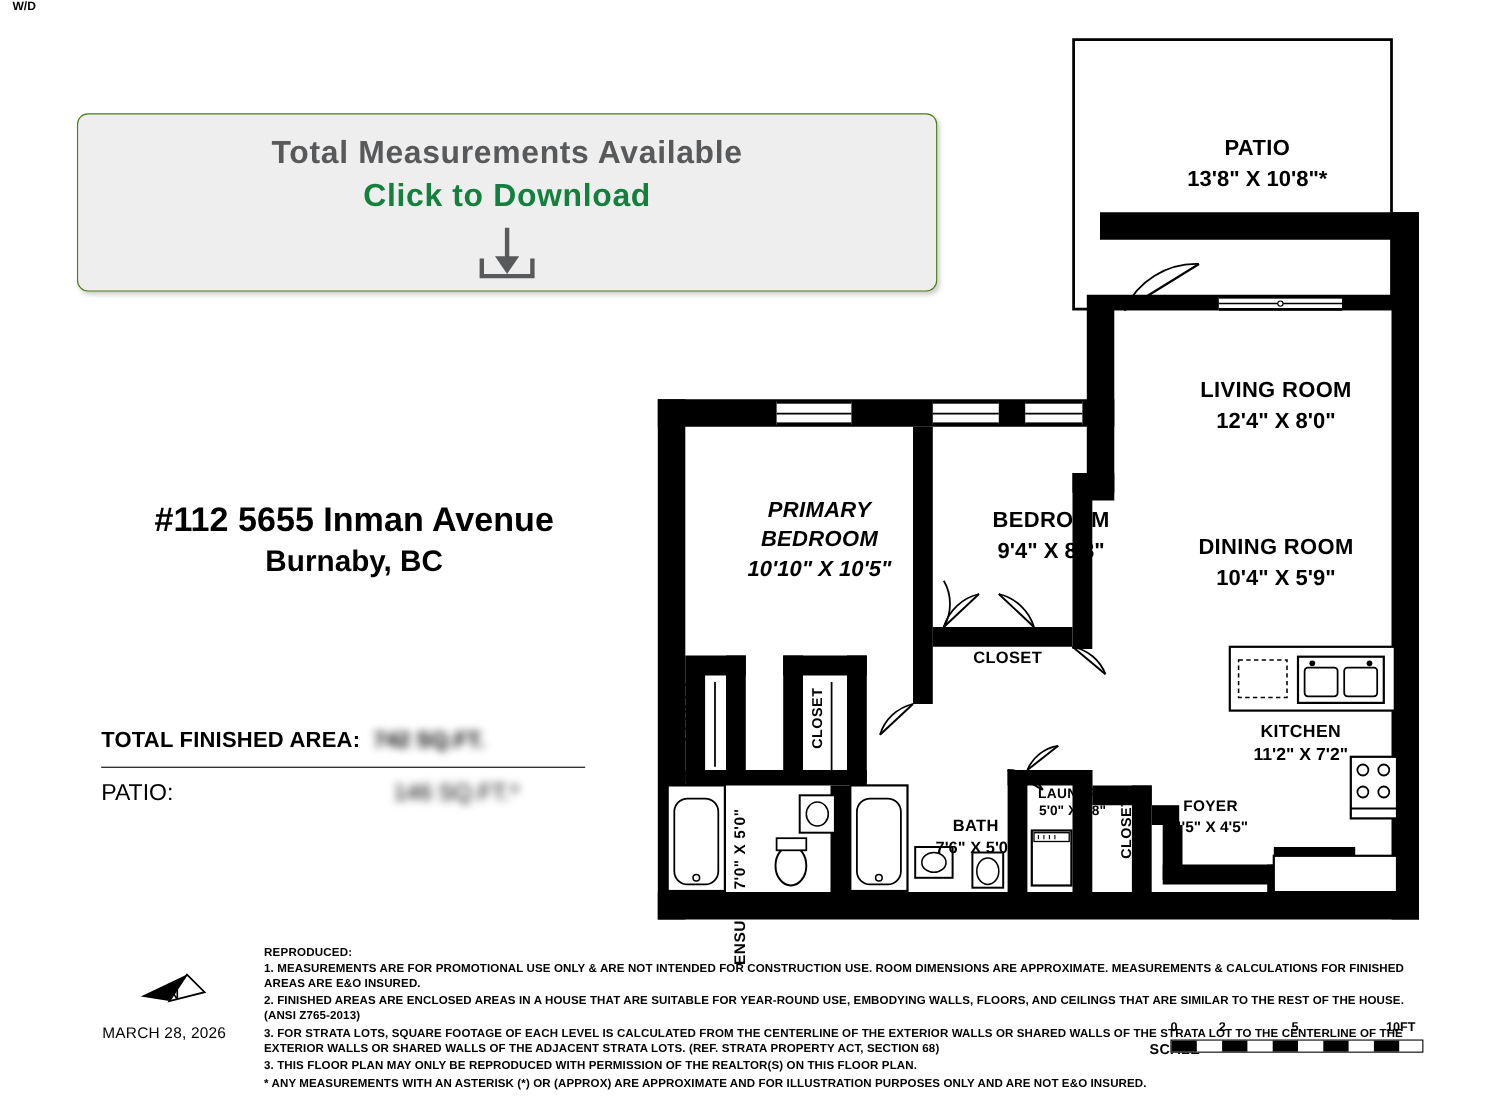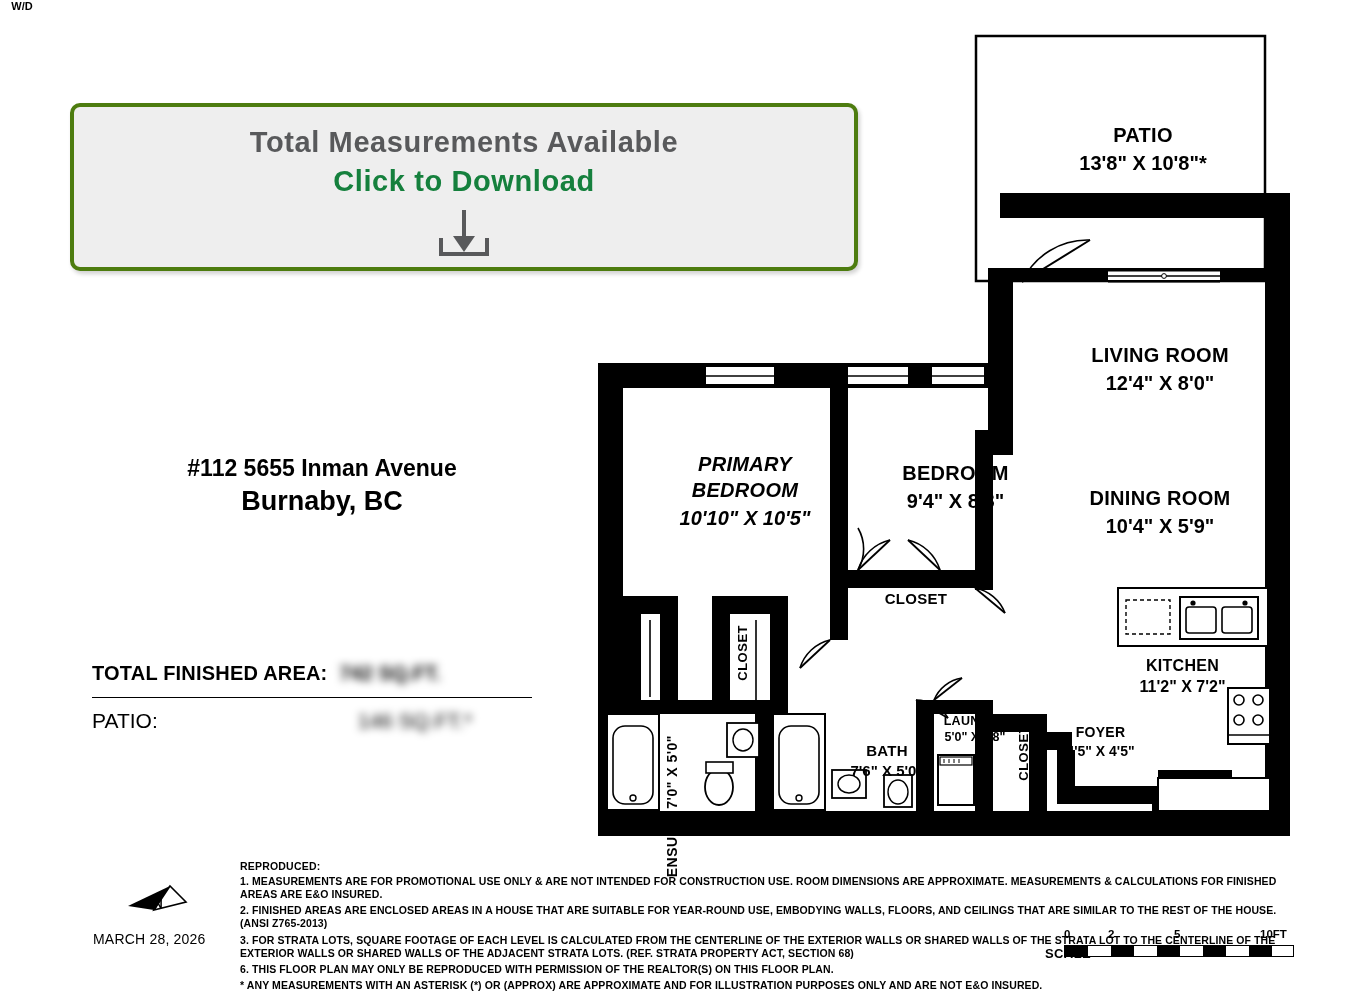--- a/index.html
+++ b/index.html
@@ -14,42 +14,42 @@
     font-family: "Liberation Sans", sans-serif;
     color: #000000;
     overflow: hidden;
   }
   .abs { position: absolute; }
 
   
   #download-banner {
     left: 70px; top: 103px; width: 780px; height: 160px;
     background: #eeeeee;
-    border: 4px solid #4d7c0f;
+    border: 1px solid #4d7c0f;
     border-radius: 10px;
     box-shadow: 2px 3px 4px rgba(0,0,0,0.18);
     display: flex;
     flex-direction: column;
     align-items: center;
     justify-content: flex-start;
     cursor: pointer;
   }
   #download-banner .line1 {
     font-size: 29px; font-weight: bold; color: #58595b;
     letter-spacing: 0.6px; margin-top: 19px;
   }
   #download-banner .line2 {
     font-size: 29px; font-weight: bold; color: #15803d;
     letter-spacing: 0.6px; margin-top: 6px;
   }
   #download-banner .dl-icon { margin-top: 10px; }
 
   
   #address-block { left: 92px; top: 455px; width: 460px; text-align: center; }
-  #address-block .addr1 { font-size: 23px; font-weight: bold; letter-spacing: 0px; }
+  #address-block .addr1 { font-size: 31px; font-weight: bold; letter-spacing: 0px; }
   #address-block .addr2 { font-size: 27px; font-weight: bold; margin-top: 4px; }
 
   
   #area-summary { left: 92px; top: 662px; width: 460px; }
   #area-summary .total-row {
     display: flex; align-items: baseline; font-size: 20px; font-weight: bold;
   }
   #area-summary .total-label { letter-spacing: 0.2px; }
   #area-summary .total-value {
     margin-left: 12px;
@@ -401,21 +401,21 @@
   <polygon points="46,6 30,30 62,22" fill="#ffffff" stroke="#000000" stroke-width="1.6"></polygon>
   <text x="30" y="28" font-family="Liberation Sans, sans-serif" font-size="12" font-weight="bold" fill="#000000">N</text>
 </svg>
 <div class="abs" id="plan-date">MARCH 28, 2026</div>
 
 <div class="abs" id="disclaimers">
   <div class="dtitle">REPRODUCED:</div>
   <div class="dline">1. MEASUREMENTS ARE FOR PROMOTIONAL USE ONLY &amp; ARE NOT INTENDED FOR CONSTRUCTION USE. ROOM DIMENSIONS ARE APPROXIMATE. MEASUREMENTS &amp; CALCULATIONS FOR FINISHED AREAS ARE E&amp;O INSURED.</div>
   <div class="dline">2. FINISHED AREAS ARE ENCLOSED AREAS IN A HOUSE THAT ARE SUITABLE FOR YEAR-ROUND USE, EMBODYING WALLS, FLOORS, AND CEILINGS THAT ARE SIMILAR TO THE REST OF THE HOUSE. (ANSI Z765-2013)</div>
   <div class="dline">3. FOR STRATA LOTS, SQUARE FOOTAGE OF EACH LEVEL IS CALCULATED FROM THE CENTERLINE OF THE EXTERIOR WALLS OR SHARED WALLS OF THE STRATA LOT TO THE CENTERLINE OF THE EXTERIOR WALLS OR SHARED WALLS OF THE ADJACENT STRATA LOTS. (REF. STRATA PROPERTY ACT, SECTION 68)</div>
-  <div class="dline">6. THIS FLOOR PLAN MAY ONLY BE REPRODUCED WITH PERMISSION OF THE REALTOR(S) ON THIS FLOOR PLAN.</div>
+  <div class="dline">3. THIS FLOOR PLAN MAY ONLY BE REPRODUCED WITH PERMISSION OF THE REALTOR(S) ON THIS FLOOR PLAN.</div>
   <div class="dline">* ANY MEASUREMENTS WITH AN ASTERISK (*) OR (APPROX) ARE APPROXIMATE AND FOR ILLUSTRATION PURPOSES ONLY AND ARE NOT E&amp;O INSURED.</div>
 </div>
 
 <div class="abs" id="scale-block">
   <div class="scale-label">SCALE</div>
   <div class="ticks">
     <span style="left:0px">0</span>
     <span style="left:44px">2</span>
     <span style="left:110px">5</span>
     <span style="left:196px">10FT</span>

